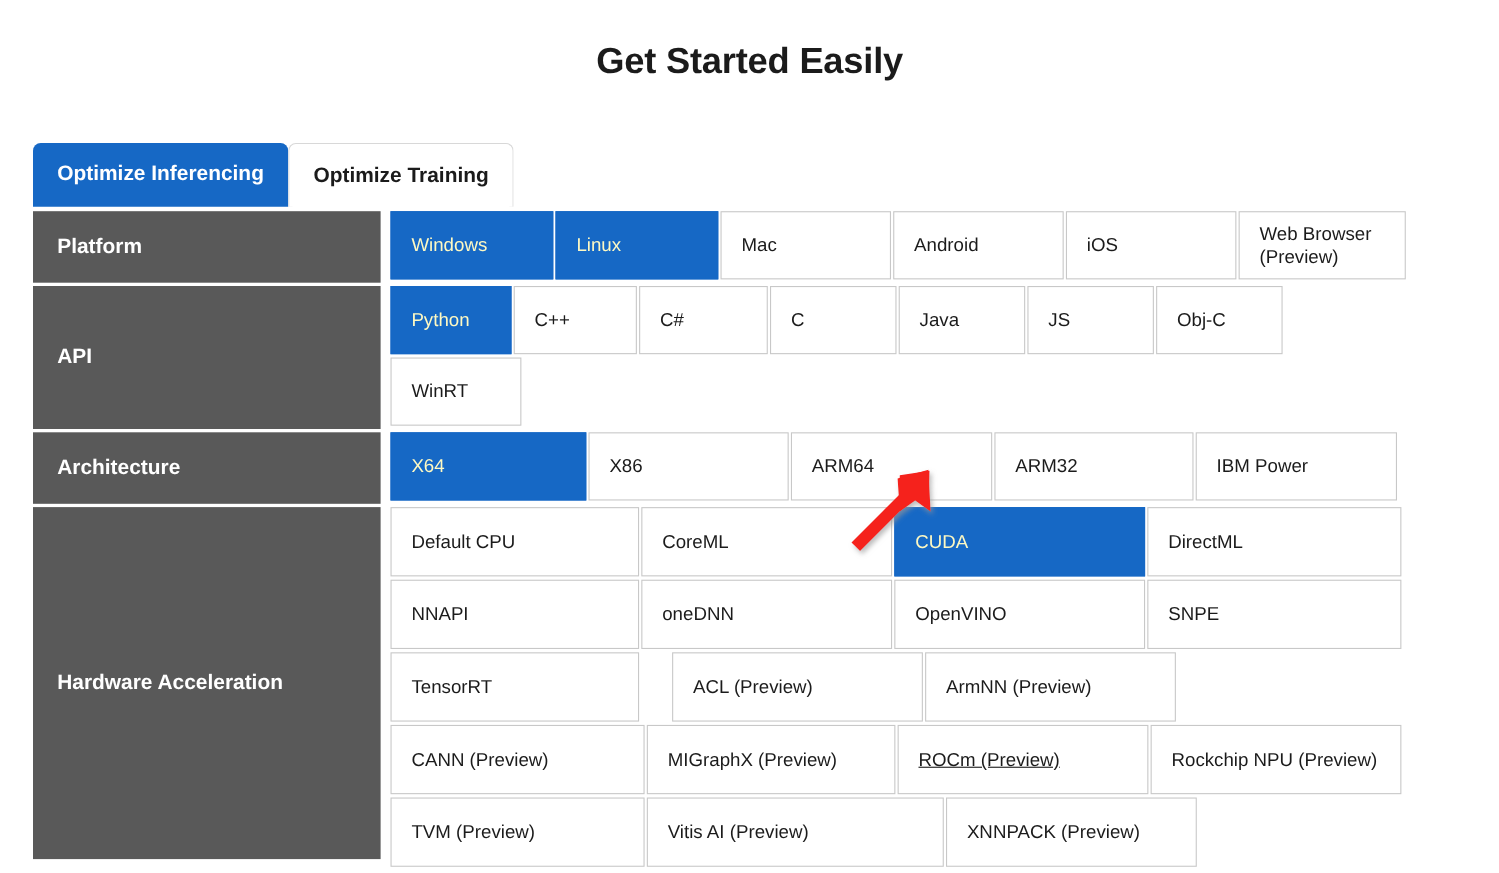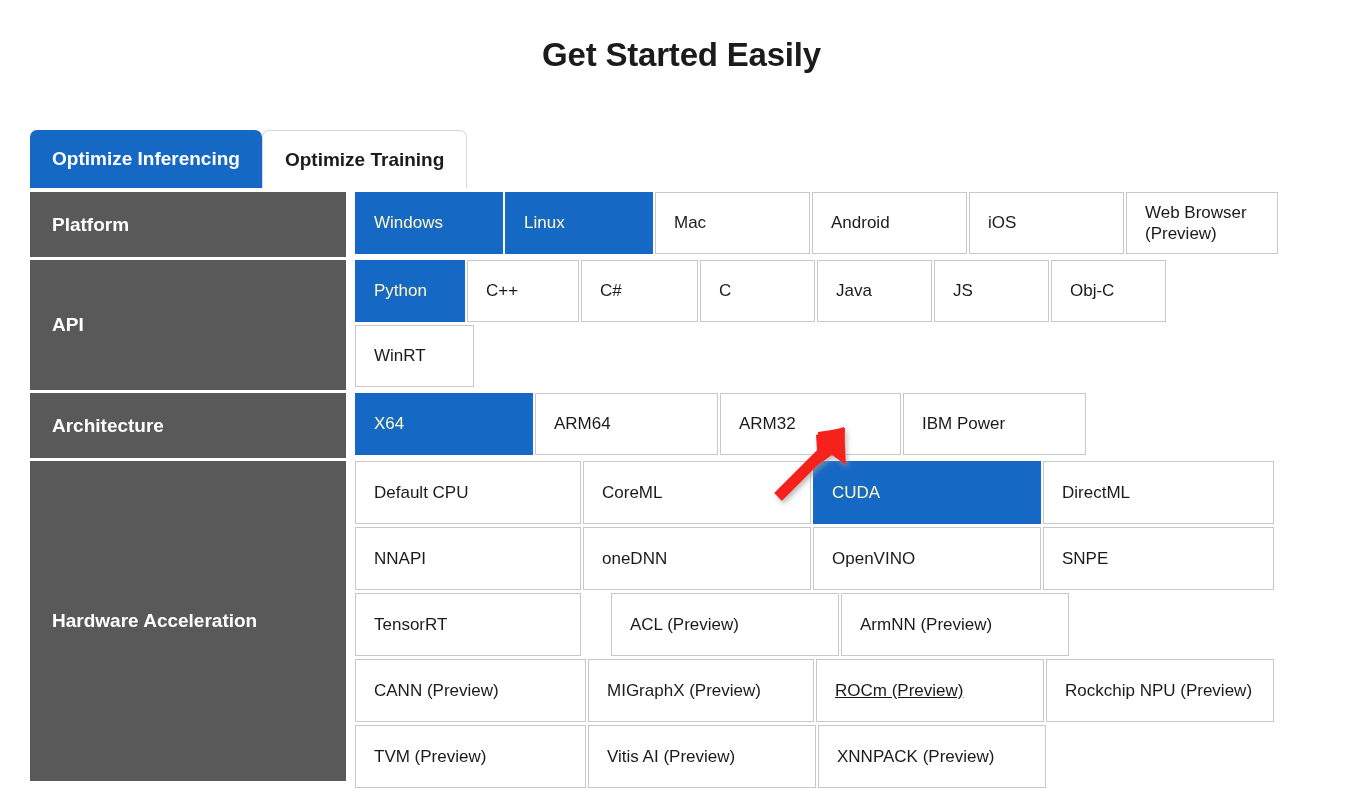--- a/index.html
+++ b/index.html
@@ -208,20 +208,23 @@
         </div>
       </div>
       <div class="mrow row-arch">
         <div class="rowlabel">
           <span>Architecture</span>
         </div>
         <div class="cells">
           <div class="cell selected" style="width: 178px;">
             <span>X64</span>
           </div>
+          <div class="cell" style="width: 182px;">
+            <span>X86</span>
+          </div>
           <div class="cell" style="width: 183px;">
             <span>ARM64</span>
           </div>
           <div class="cell" style="width: 181px;">
             <span>ARM32</span>
           </div>
           <div class="cell" style="width: 183px;">
             <span>IBM Power</span>
           </div>
         </div>
@@ -272,21 +275,21 @@
           </div>
           <div class="cell" style="width: 228px; text-decoration: underline;">
             <span>ROCm (Preview)</span>
           </div>
           <div class="cell" style="width: 228px;">
             <span>Rockchip NPU (Preview)</span>
           </div>
           <div class="cell" style="width: 231px;">
             <span>TVM (Preview)</span>
           </div>
-          <div class="cell" style="width: 228px;">
+          <div class="cell" style="width: 270px;">
             <span>Vitis AI (Preview)</span>
           </div>
           <div class="cell" style="width: 228px;">
             <span>XNNPACK (Preview)</span>
           </div>
         </div>
       </div>
     </div>
 
   <svg id="pointer-arrow" viewBox="0 0 110 95">

